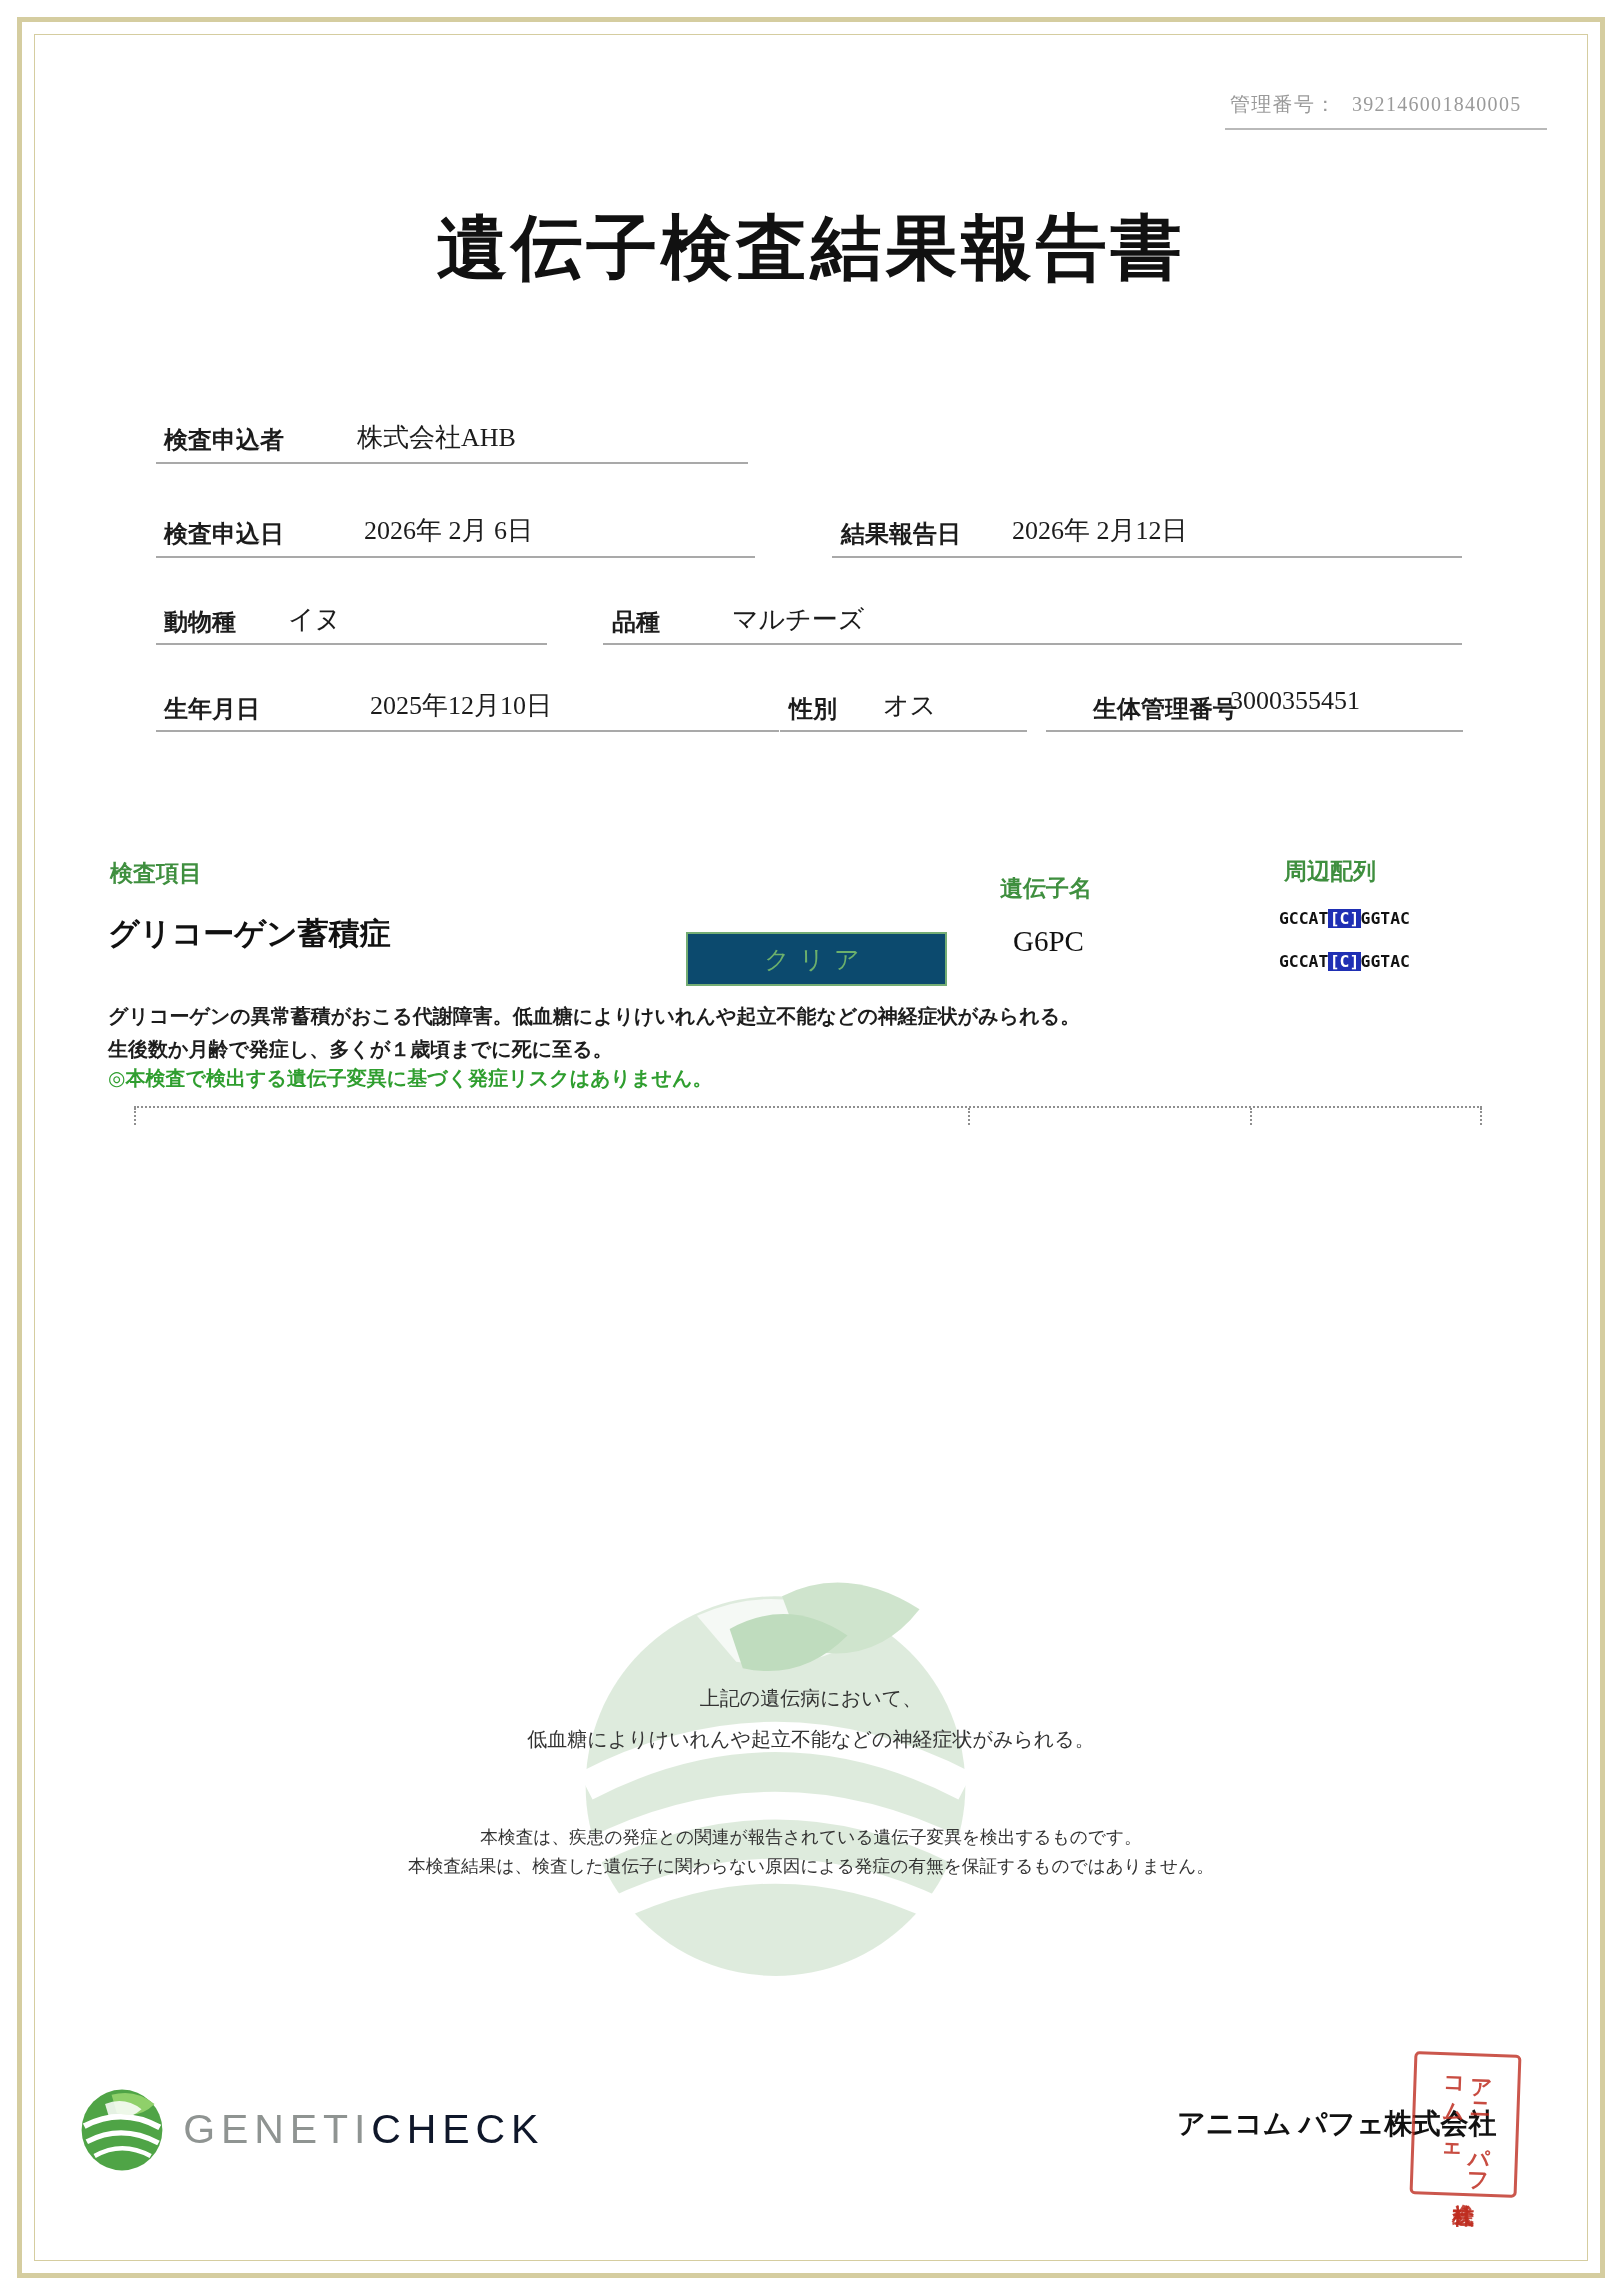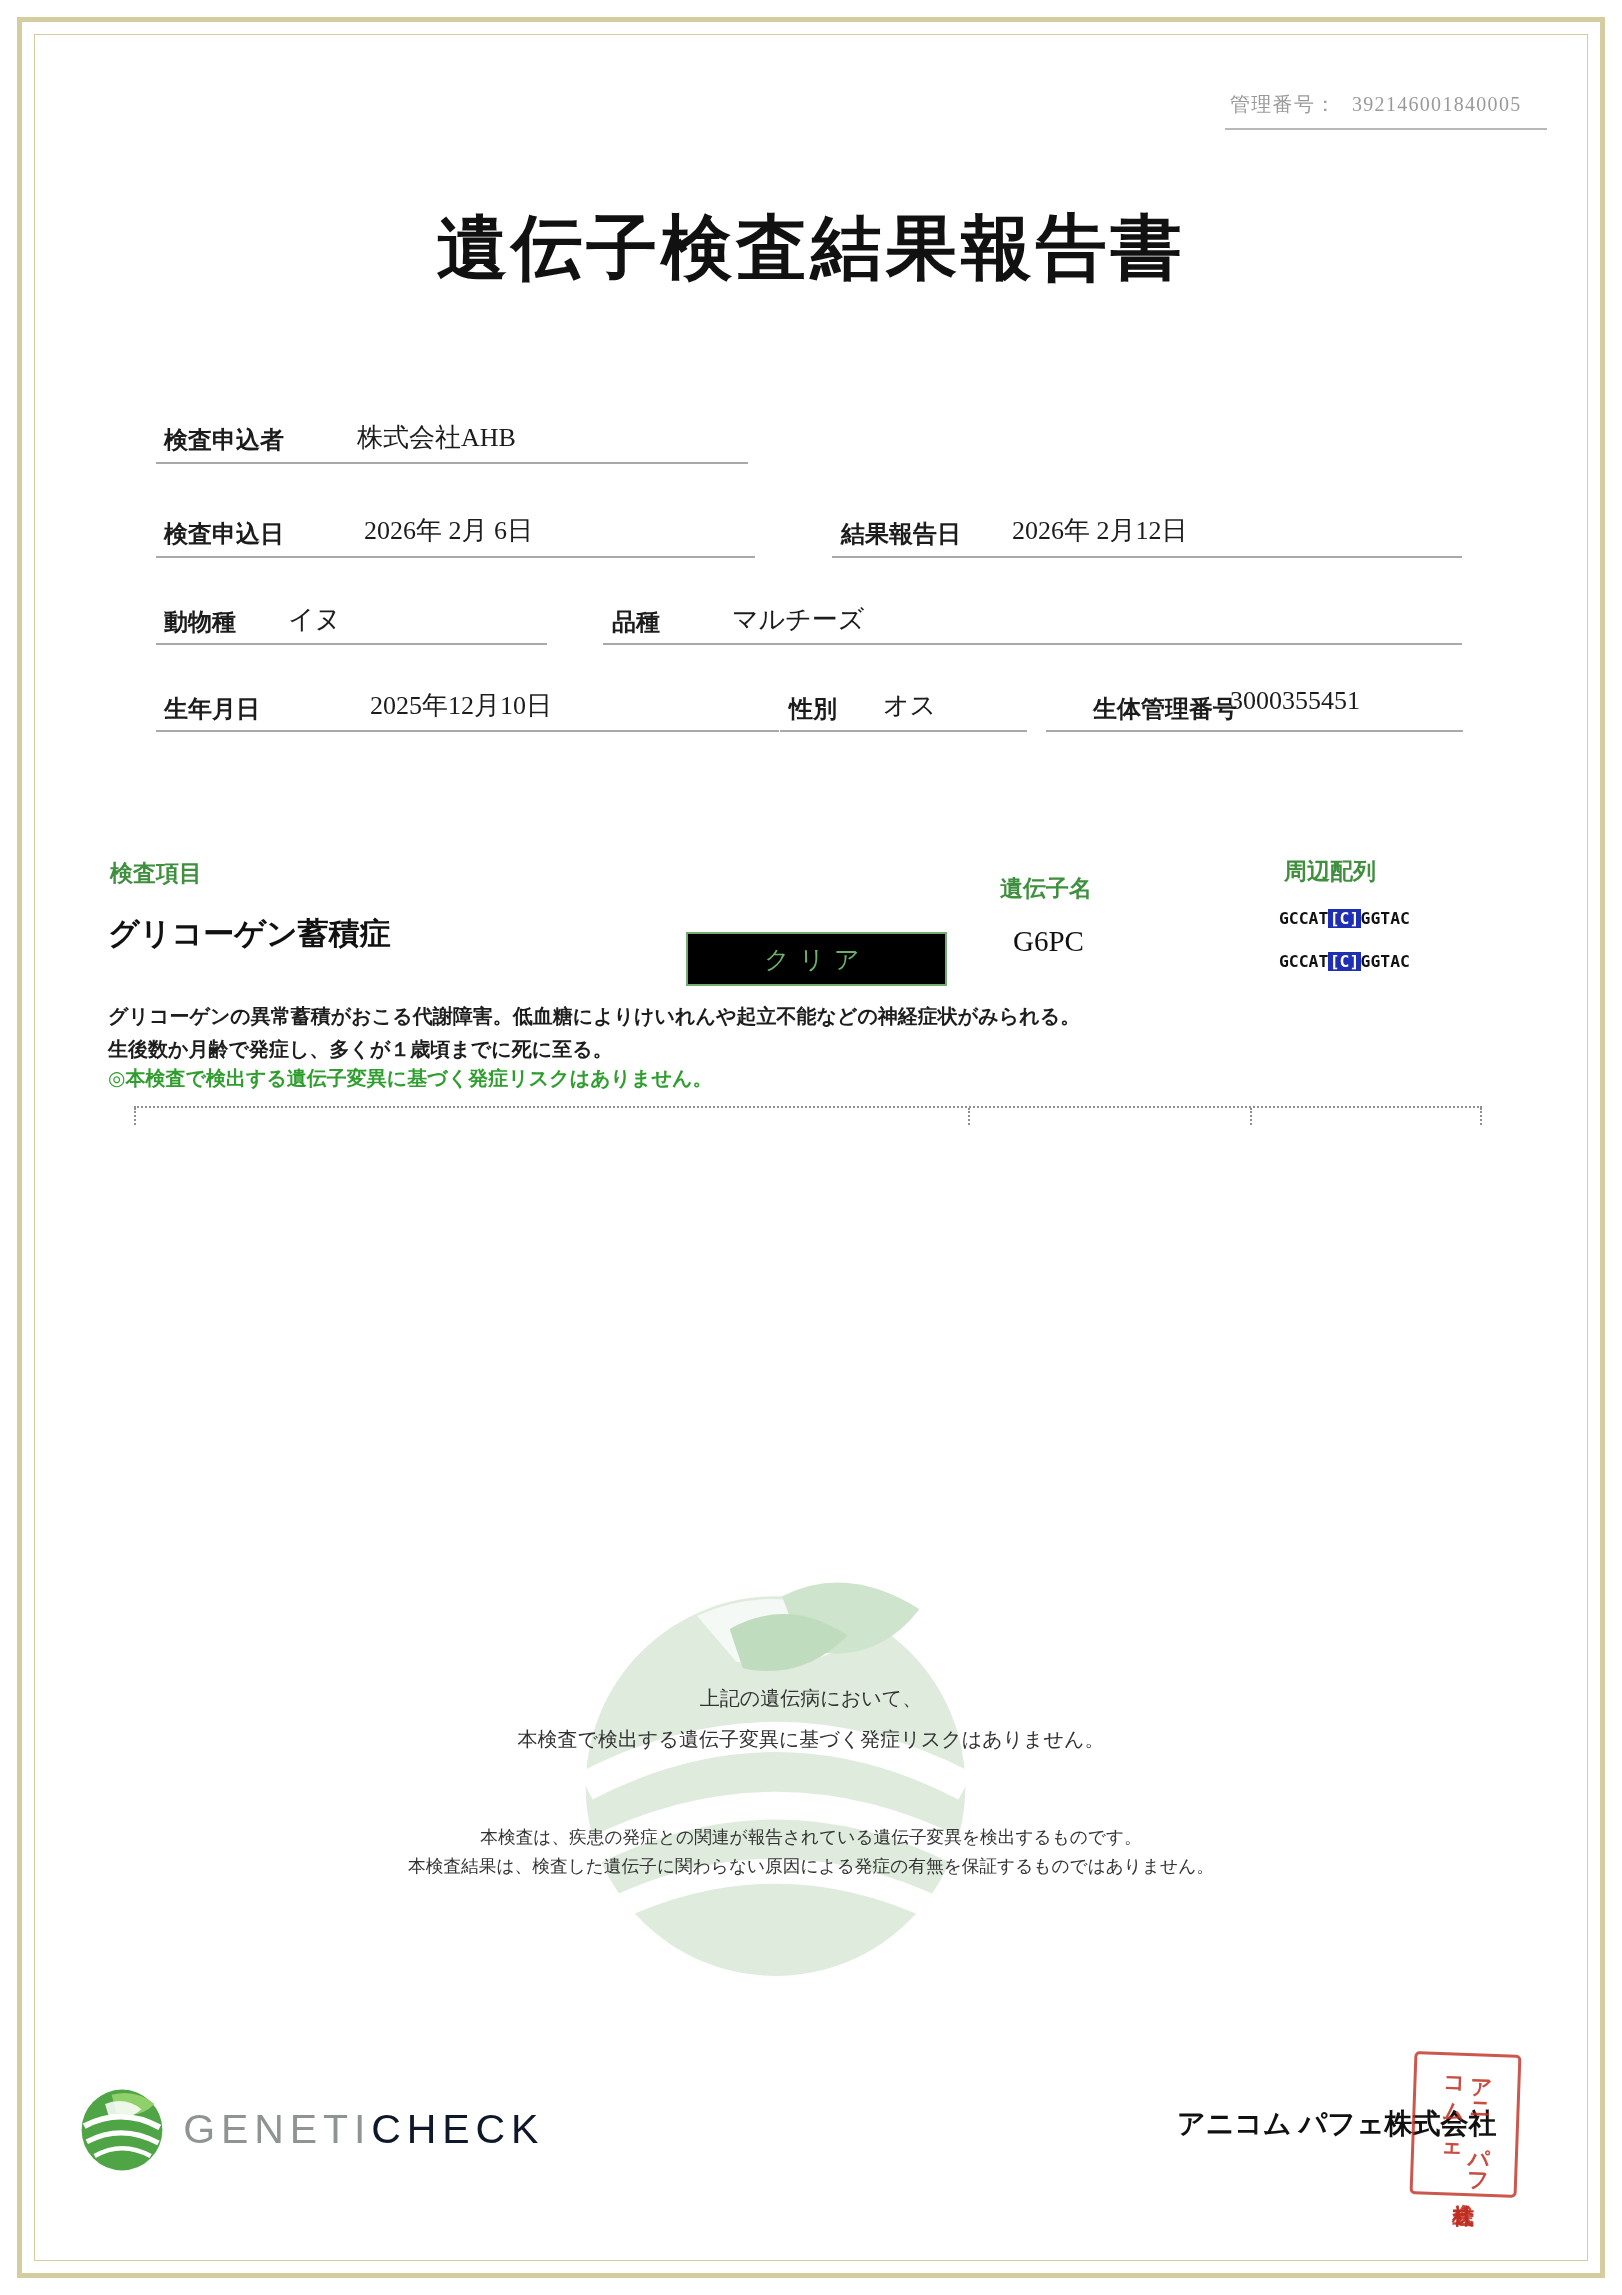--- a/index.html
+++ b/index.html
@@ -13,21 +13,21 @@
   .control-no{font-size:20px;color:#9a9a9a;letter-spacing:1.3px;}
   .control-rule{position:absolute;border-bottom:2.6px solid #b9b9b9;height:0;}
   .doc-title{left:0;width:100%;text-align:center;font-size:71px;font-weight:700;letter-spacing:3.9px;color:#111;}
   .lbl{font-size:24px;font-weight:700;color:#1c1c1c;}
   .val{font-size:26px;color:#1c1c1c;}
   .rule{position:absolute;border-bottom:2px solid #a9a9a9;height:0;}
   .green-h{font-size:23px;font-weight:700;color:#3f8f3f;}
   .disease{font-size:31px;font-weight:700;color:#111;}
   .clear-box{
     position:absolute;border:2px solid #74ad74;display:flex;align-items:center;justify-content:center;
-    font-size:25px;letter-spacing:9.2px;color:#6cb06c;background:#000000;
+    font-size:25px;letter-spacing:9.2px;color:#6cb06c;background:#0c4a6e;
   }
   .gene{font-size:29px;color:#111;}
   .seq{font-family:"DejaVu Sans Mono","Liberation Mono",monospace;font-size:16.4px;font-weight:700;color:#111;}
   .seq .variant{background:#1f2fb4;color:#ffffff;padding:0 1.3px;}
   .desc{font-size:20px;font-weight:700;color:#1d1d1d;text-align:right;}
   .risk-note{font-size:20px;font-weight:700;color:#2f9e2f;}
   .dotted-strip{position:absolute;border-top:2px dotted #8f8f8f;}
   .dotted-v{position:absolute;top:0;height:17px;border-left:2px dotted #8f8f8f;width:0;}
   .center-txt{left:0;width:100%;text-align:center;font-family:"Liberation Sans","DejaVu Sans",sans-serif;color:#333;}
   .sum-big{font-size:20px;font-family:Liberation Mono, monospace;}
@@ -131,21 +131,21 @@
       <path d="M30 330 Q320 180 610 330" stroke="#ffffff" stroke-width="46" fill="none"></path>
       <path d="M40 430 Q320 290 600 430" stroke="#ffffff" stroke-width="42" fill="none"></path>
       <path d="M70 520 Q320 400 570 520" stroke="#ffffff" stroke-width="38" fill="none"></path>
       <path d="M200 70 Q330 10 470 90 Q380 160 260 140 Z" fill="#ffffff" opacity="0.7"></path>
       <path d="M330 40 Q430 -10 540 60 Q470 150 360 120 Z" fill="#a9cfa5"></path>
       <path d="M250 90 Q340 40 430 100 Q360 170 270 150 Z" fill="#8cc089"></path>
     </g>
   </svg>
 
   <div class="abs center-txt sum-big z1" style="top:1688px;">上記の遺伝病において、</div>
-  <div class="abs center-txt sum-big z1" style="top:1729px;">本検査で検出する遺伝子変異に基づく発症リスクはありません。</div>
+  <div class="abs center-txt sum-big z1" style="top:1729px;">低血糖によりけいれんや起立不能などの神経症状がみられる。</div>
   <div class="abs center-txt sum-small z1" style="top:1856px;">本検査結果は、検査した遺伝子に関わらない原因による発症の有無を保証するものではありません。</div>
   <div class="abs center-txt sum-small z1" style="top:1827px;">本検査は、疾患の発症との関連が報告されている遺伝子変異を検出するものです。</div>
 
   <div class="abs z1 logo-row" style="top:2087px;left:79px;">
     <svg width="86" height="86" viewBox="0 0 132 132">
       <circle cx="66" cy="66" r="62" fill="#4fa446"></circle>
       <path d="M8 60 Q66 30 124 62" stroke="#ffffff" stroke-width="9" fill="none"></path>
       <path d="M12 84 Q66 56 122 86" stroke="#ffffff" stroke-width="8" fill="none"></path>
       <path d="M24 106 Q66 82 110 106" stroke="#ffffff" stroke-width="7" fill="none"></path>
       <path d="M50 12 Q86 2 116 26 Q92 50 58 40 Z" fill="#8fd06a"></path>

